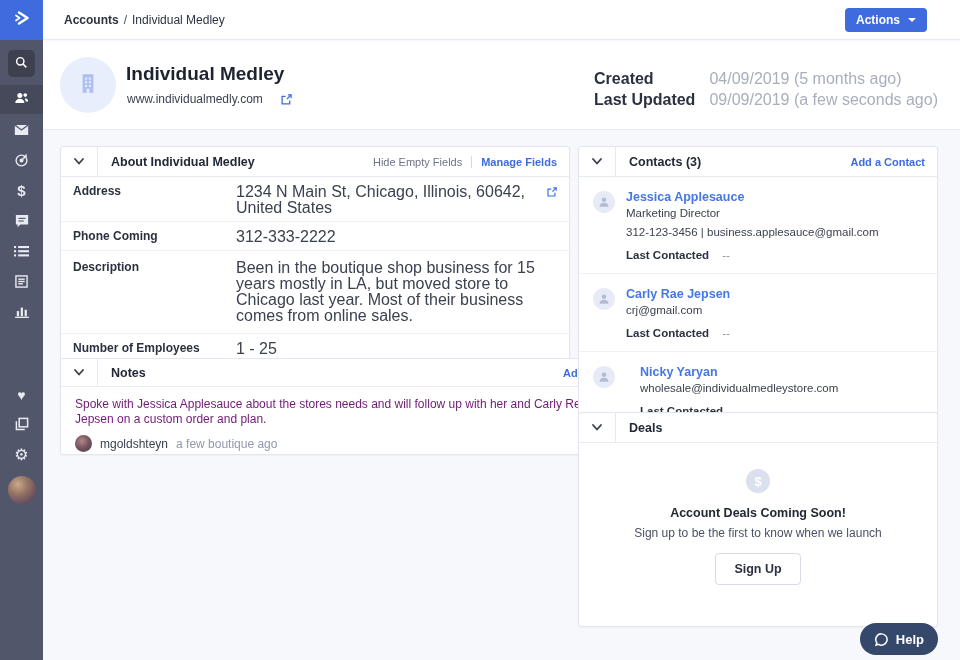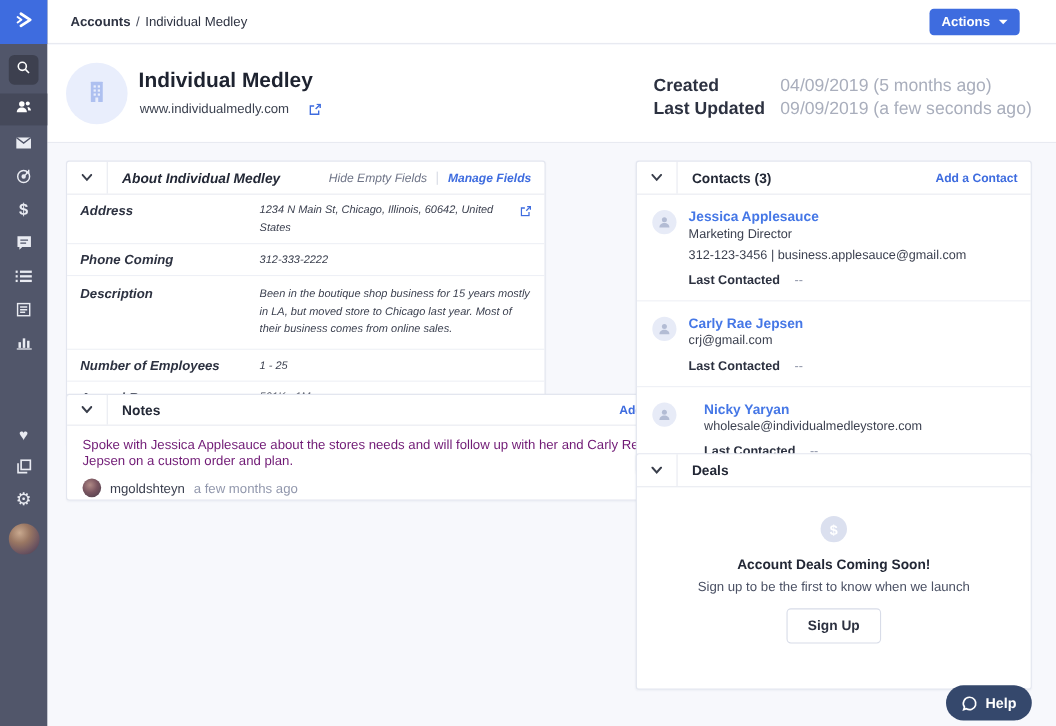--- a/index.html
+++ b/index.html
@@ -41,26 +41,26 @@
   .card { position:absolute; background:#fff; border:1px solid #e3e6ef; border-radius:3px; box-shadow:0 1px 2px rgba(30,40,90,0.04); }
   .card-head { height:30px; border-bottom:1px solid #e8eaf1; display:flex; align-items:center; }
   .collapse-cell { width:37px; height:100%; border-right:1px solid #e8eaf1; display:flex; align-items:center; justify-content:center; color:#3a3f4c; cursor:pointer; flex:none; }
   .card-title { margin-left:13px; font-size:12.5px; font-weight:700; color:#232836; }
   .head-right { margin-left:auto; margin-right:12px; display:flex; align-items:center; font-size:11px; }
   .muted-action { color:#6e7487; cursor:pointer; }
   .head-div { width:1px; height:12px; background:#d6dae4; margin:0 9px; }
   .blue-action { color:#3e6cdf; font-weight:700; cursor:pointer; }
 
   
-  .about-card { left:60px; top:146px; width:436px;font-style:italic; }
+  .about-card { left:60px; top:146px; width:510px; }
   .f-row { display:flex; padding:5px 12px; border-bottom:1px solid #eef0f6; align-items:flex-start; }
   .f-row:last-child { border-bottom:none; }
   .f-row.tall { padding-top:7px; padding-bottom:9px; }
   .f-label { flex:0 0 163px; font-size:12px; font-weight:700; color:#2c3140; padding-top:2px; }
-  .f-value { font-size:10px; color:#3c4150; line-height:16px; padding-top:2px; }
+  .f-value { font-size:16px; color:#3c4150; line-height:16px; padding-top:2px; }
   .f-value-link { display:flex; align-items:flex-start; gap:5px; }
 
   
   .notes-card { left:60px; top:358px; width:574px; height:97px; }
   .notes-card .card-head { height:28px; }
   .note-text { padding:10px 14px 0 14px; font-size:12px; color:#701a75; line-height:15px; }
   .note-meta { display:flex; align-items:center; gap:8px; padding:8px 14px 0 14px; font-size:12px; }
   .note-avatar { width:17px; height:17px; border-radius:50%; flex:none;
     background:radial-gradient(circle at 40% 35%, #b08a86 0%, #7a5560 45%, #463a48 100%); }
   .note-author { color:#3c4150; font-weight:400; }
@@ -319,21 +319,21 @@
       </div>
       <span class="card-title">Notes</span>
       <span class="head-right">
         <span class="blue-action">Add a Note</span>
       </span>
     </div>
     <div class="note-text">Spoke with Jessica Applesauce about the stores needs and will follow up with her and Carly Rea Jepsen on a custom order and plan.</div>
     <div class="note-meta">
       <span class="note-avatar"></span>
       <span class="note-author">mgoldshteyn</span>
-      <span class="note-time">a few months ago</span>
+      <span class="note-time">a few boutique ago</span>
     </div>
   </div>
 
   <div class="card contacts-card">
     <div class="card-head">
       <div class="collapse-cell">
         <svg width="10" height="7" viewBox="0 0 10 7" fill="none" stroke="currentColor" stroke-width="1.8" stroke-linecap="round">
             <polyline points="1,1 5,5.5 9,1"></polyline>
           </svg>
       </div>

